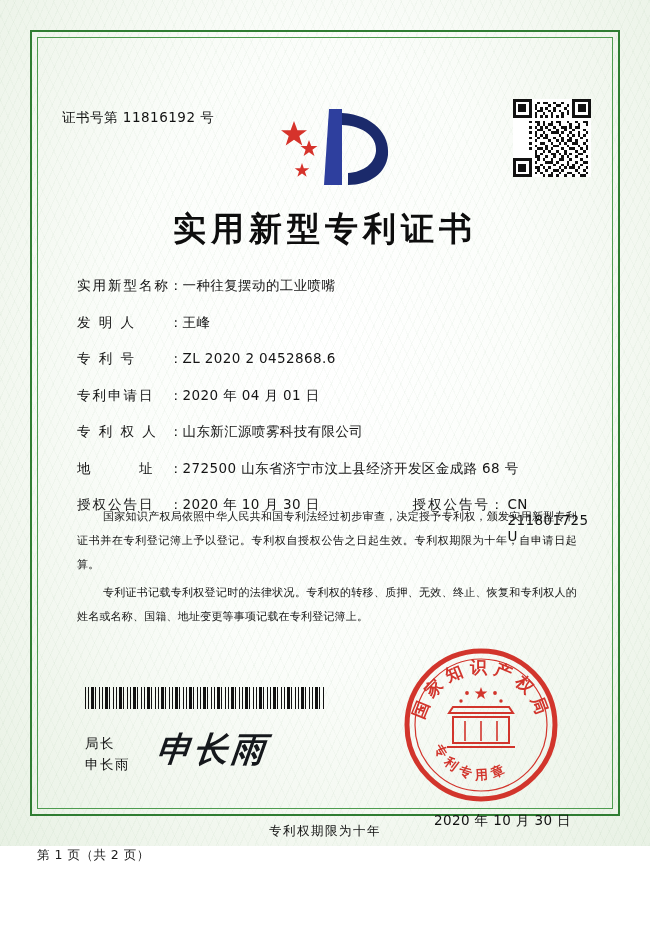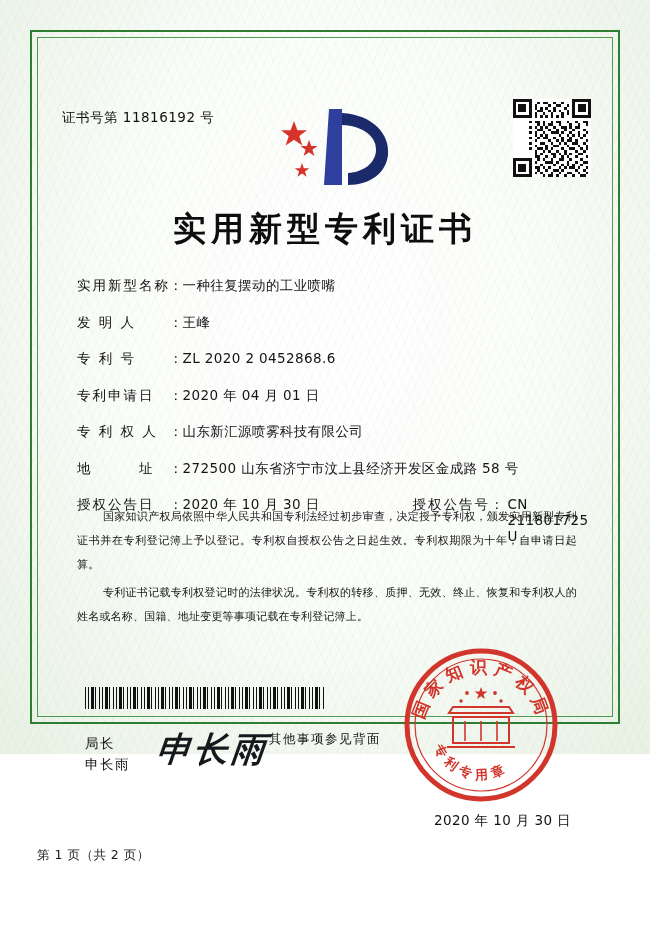--- a/index.html
+++ b/index.html
@@ -10,21 +10,21 @@
   body {
     width: 650px;
     height: 933px;
     font-family: "DejaVu Sans", "Liberation Sans", sans-serif;
     color: #1a1a1a;
     overflow: hidden;
   }
   .page {
     position: relative;
     width: 650px;
-    height: 754px;
+    height: 846px;
     background:
       radial-gradient(ellipse at 50% 42%, #ffffff 0%, #fbfdfa 45%, #f2f7ef 72%, #e8f1e4 100%);
     box-sizing: border-box;
   }
   
   .page::before {
     content: "";
     position: absolute;
     inset: 0;
     background-image:
@@ -464,21 +464,21 @@
         <span class="field-value">2020 年 04 月 01 日</span>
       </div>
       <div class="field-row">
         <span class="field-label">专 利 权 人</span>
         <span class="field-colon">：</span>
         <span class="field-value">山东新汇源喷雾科技有限公司</span>
       </div>
       <div class="field-row">
         <span class="field-label">地　　　址</span>
         <span class="field-colon">：</span>
-        <span class="field-value">272500 山东省济宁市汶上县经济开发区金成路 58 号</span>
+        <span class="field-value">272500 山东省济宁市汶上县经济开发区金成路 68 号</span>
       </div>
       <div class="field-row two-col">
         <span class="field-label">授权公告日</span>
         <span class="field-colon">：</span>
         <span class="field-value">2020 年 10 月 30 日</span>
         <span class="sub-label">授权公告号：</span>
         <span class="sub-value">CN 211801725 U</span>
       </div>
     </div>
 
@@ -532,14 +532,14 @@
           <circle cx="100" cy="56" r="1.7"></circle>
         </g>
       </svg>
     </div>
 
     <div class="seal-date">2020 年 10 月 30 日</div>
 
     <div class="page-no">第 1 页（共 2 页）</div>
   </div>
 
-  <div class="footer-note">其他事项参见背面</div>
+  <div class="footer-note">专利权期限为十年</div>
 </div>
 
 </body></html>

